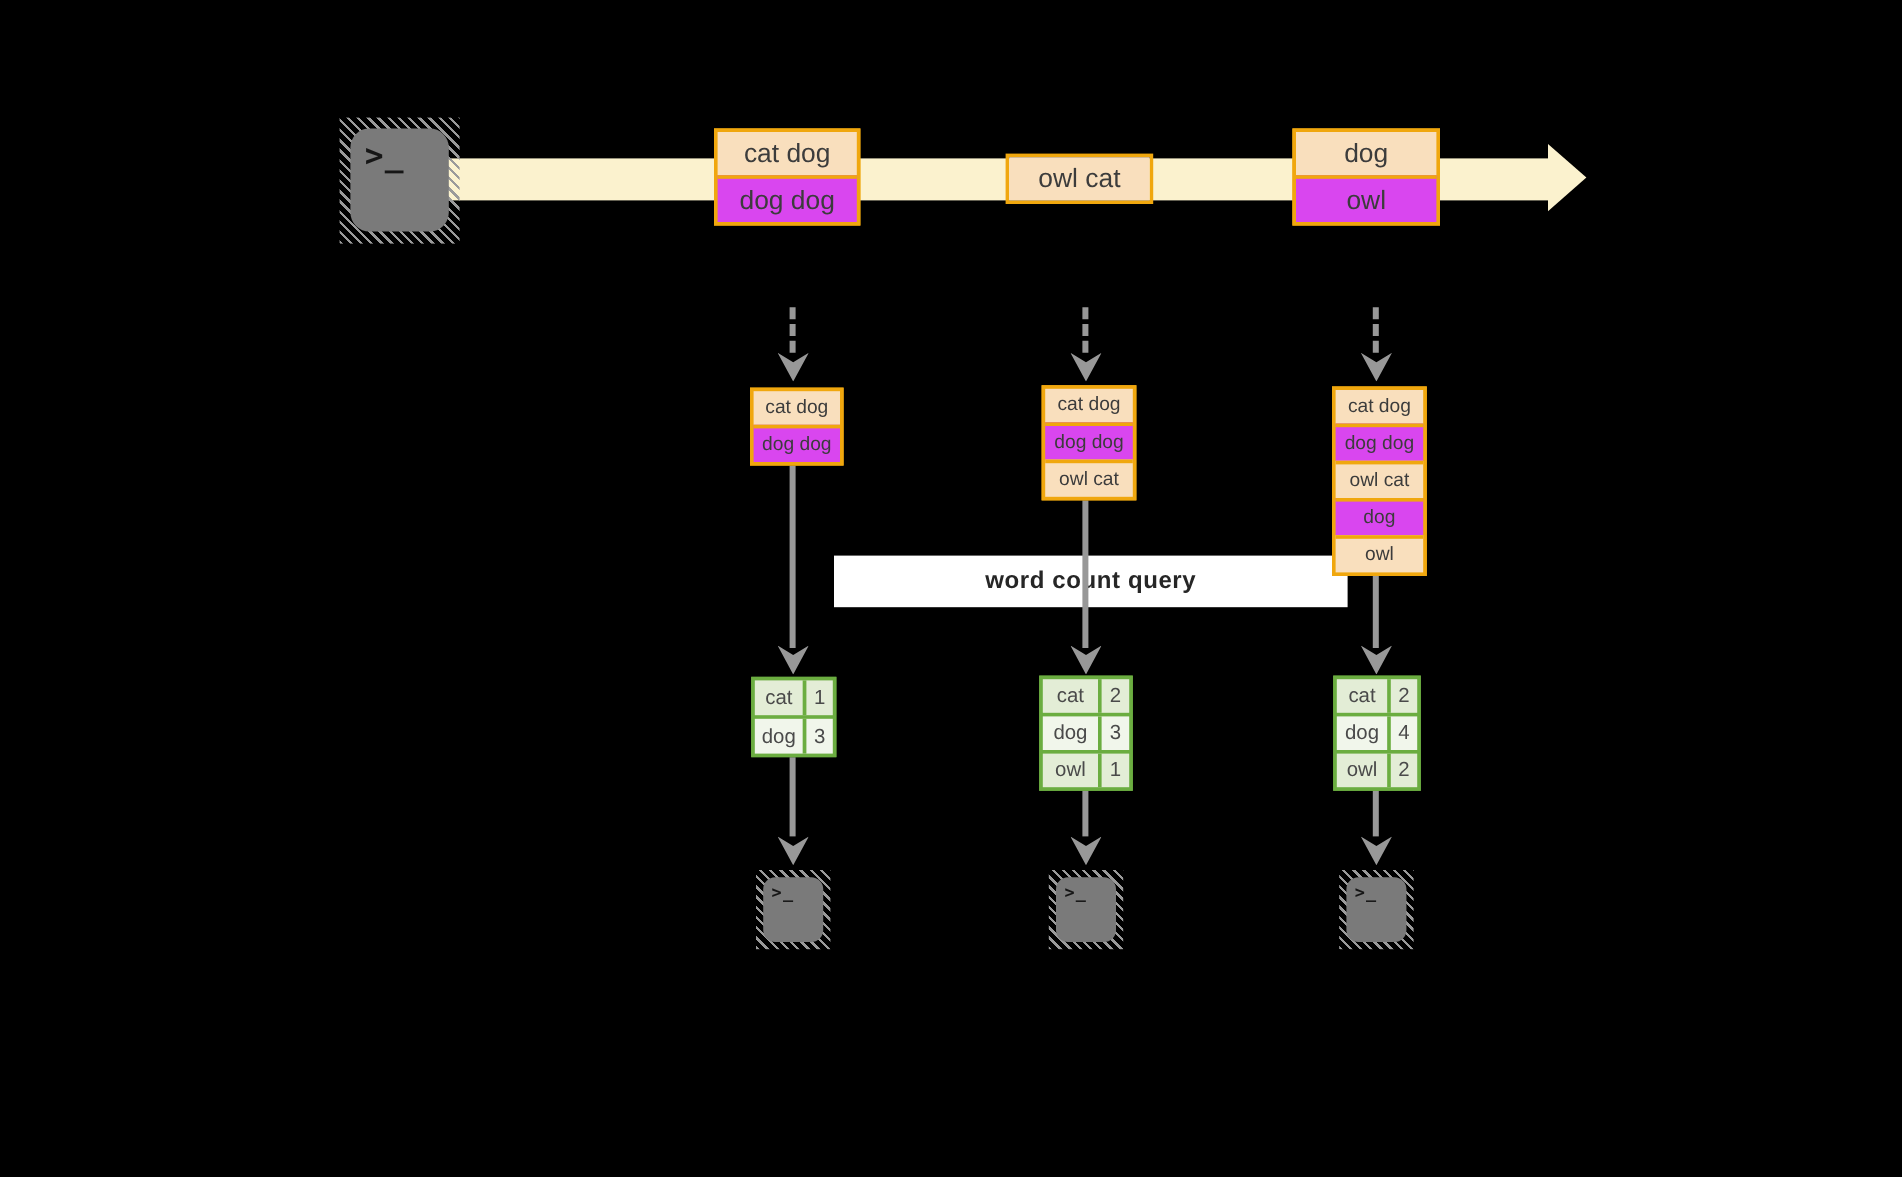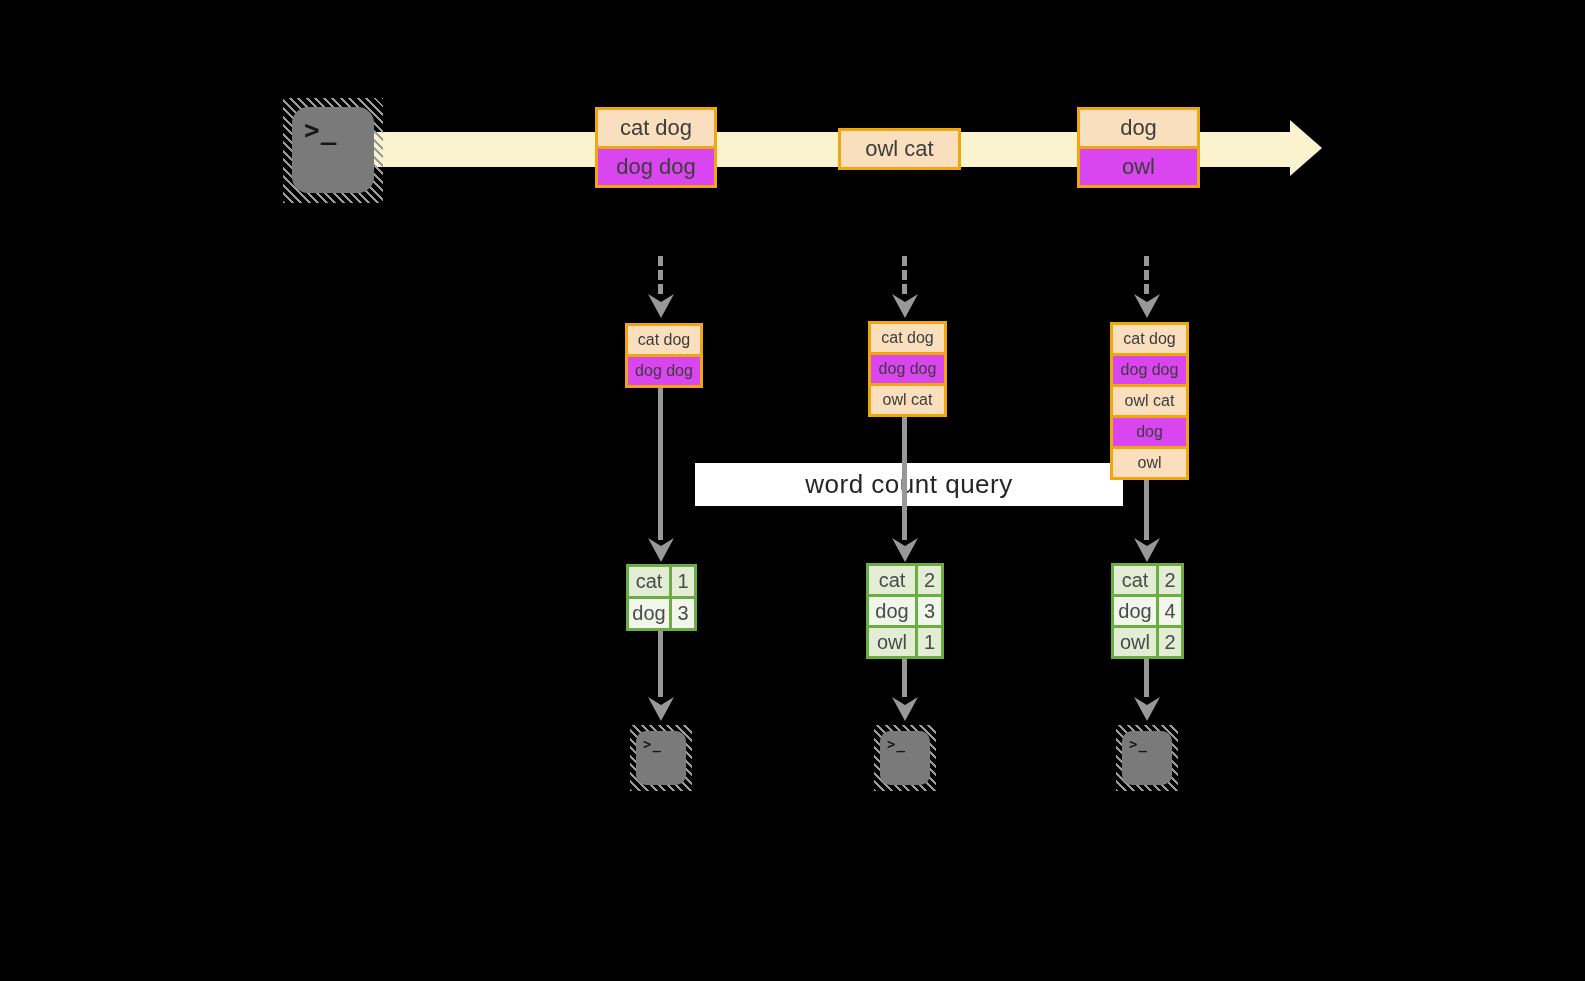--- a/index.html
+++ b/index.html
@@ -39,27 +39,27 @@
   .vline{position:absolute;width:5px;background:#989898;z-index:2;}
   .ahead{
     position:absolute;width:26px;height:24px;background:#989898;z-index:2;
     clip-path:polygon(0 0,50% 33%,100% 0,50% 100%);
   }
   
   .query-band{
     position:absolute;left:695px;top:463px;width:428px;height:43px;background:#ffffff;z-index:1;
     display:flex;align-items:center;justify-content:center;
   }
-  .query-label{font-size:26px;font-weight:400;color:#262626;letter-spacing:0.5px;}
+  .query-label{font-size:20px;font-weight:700;color:#262626;letter-spacing:0.5px;}
   
   .gtable{position:absolute;border:3px solid #6bad40;background:#6bad40;z-index:3;}
   .trow{display:flex;}
   .trow + .trow{border-top:3px solid #6bad40;}
   .trow .tword,.trow .tcount{
-    display:flex;align-items:center;justify-content:center;background:#f1f6eb;font-size:20px;color:#4a4a4a;
+    display:flex;align-items:center;justify-content:center;background:#f1f6eb;font-size:17px;color:#4a4a4a;
   }
   .trow .tcount{border-left:3px solid #6bad40;}
   .gtable .trow:nth-child(odd) .tword,
   .gtable .trow:nth-child(odd) .tcount{background:#e3edd6;}
 </style>
 </head>
 <body>
 
 <div class="canvas">
 

